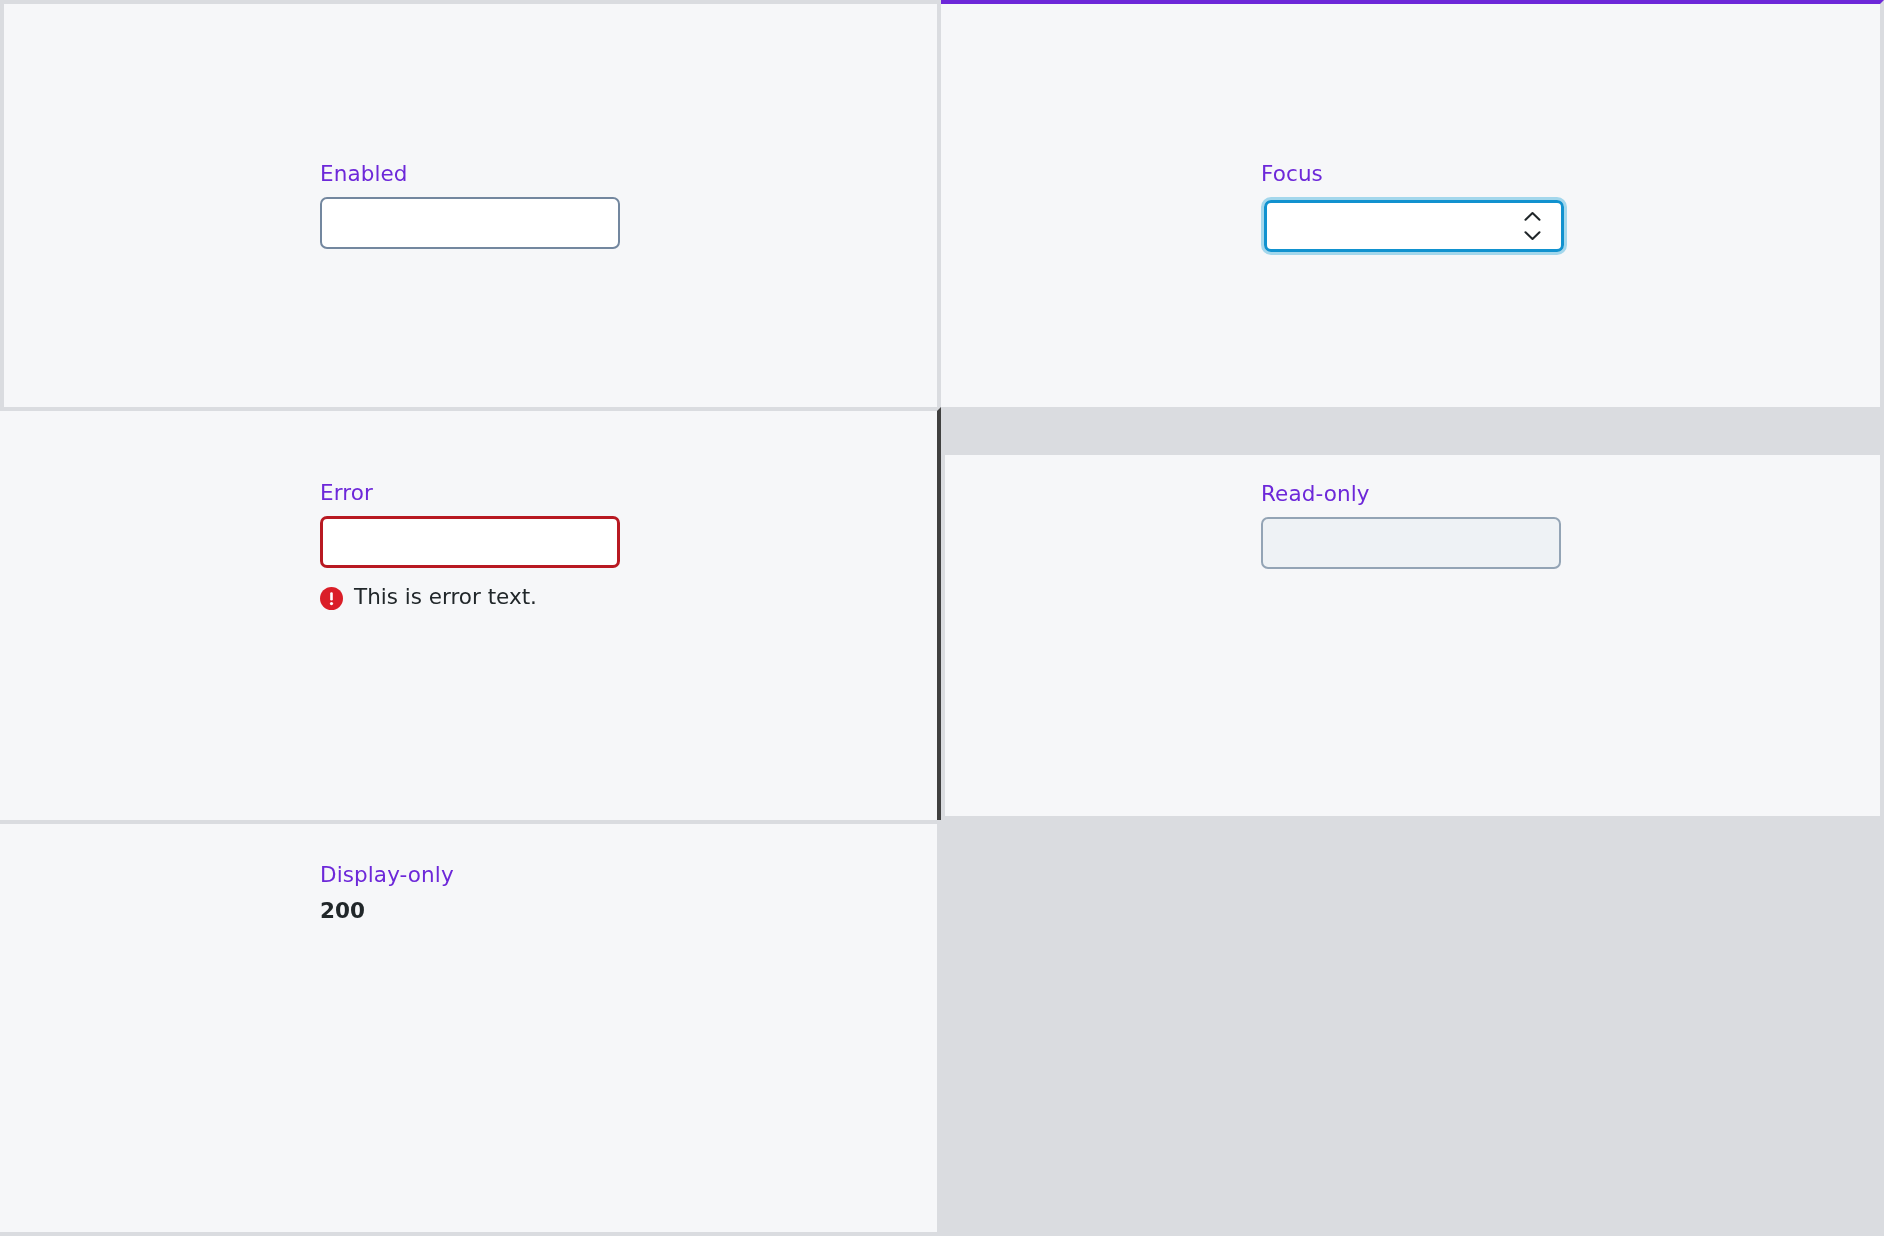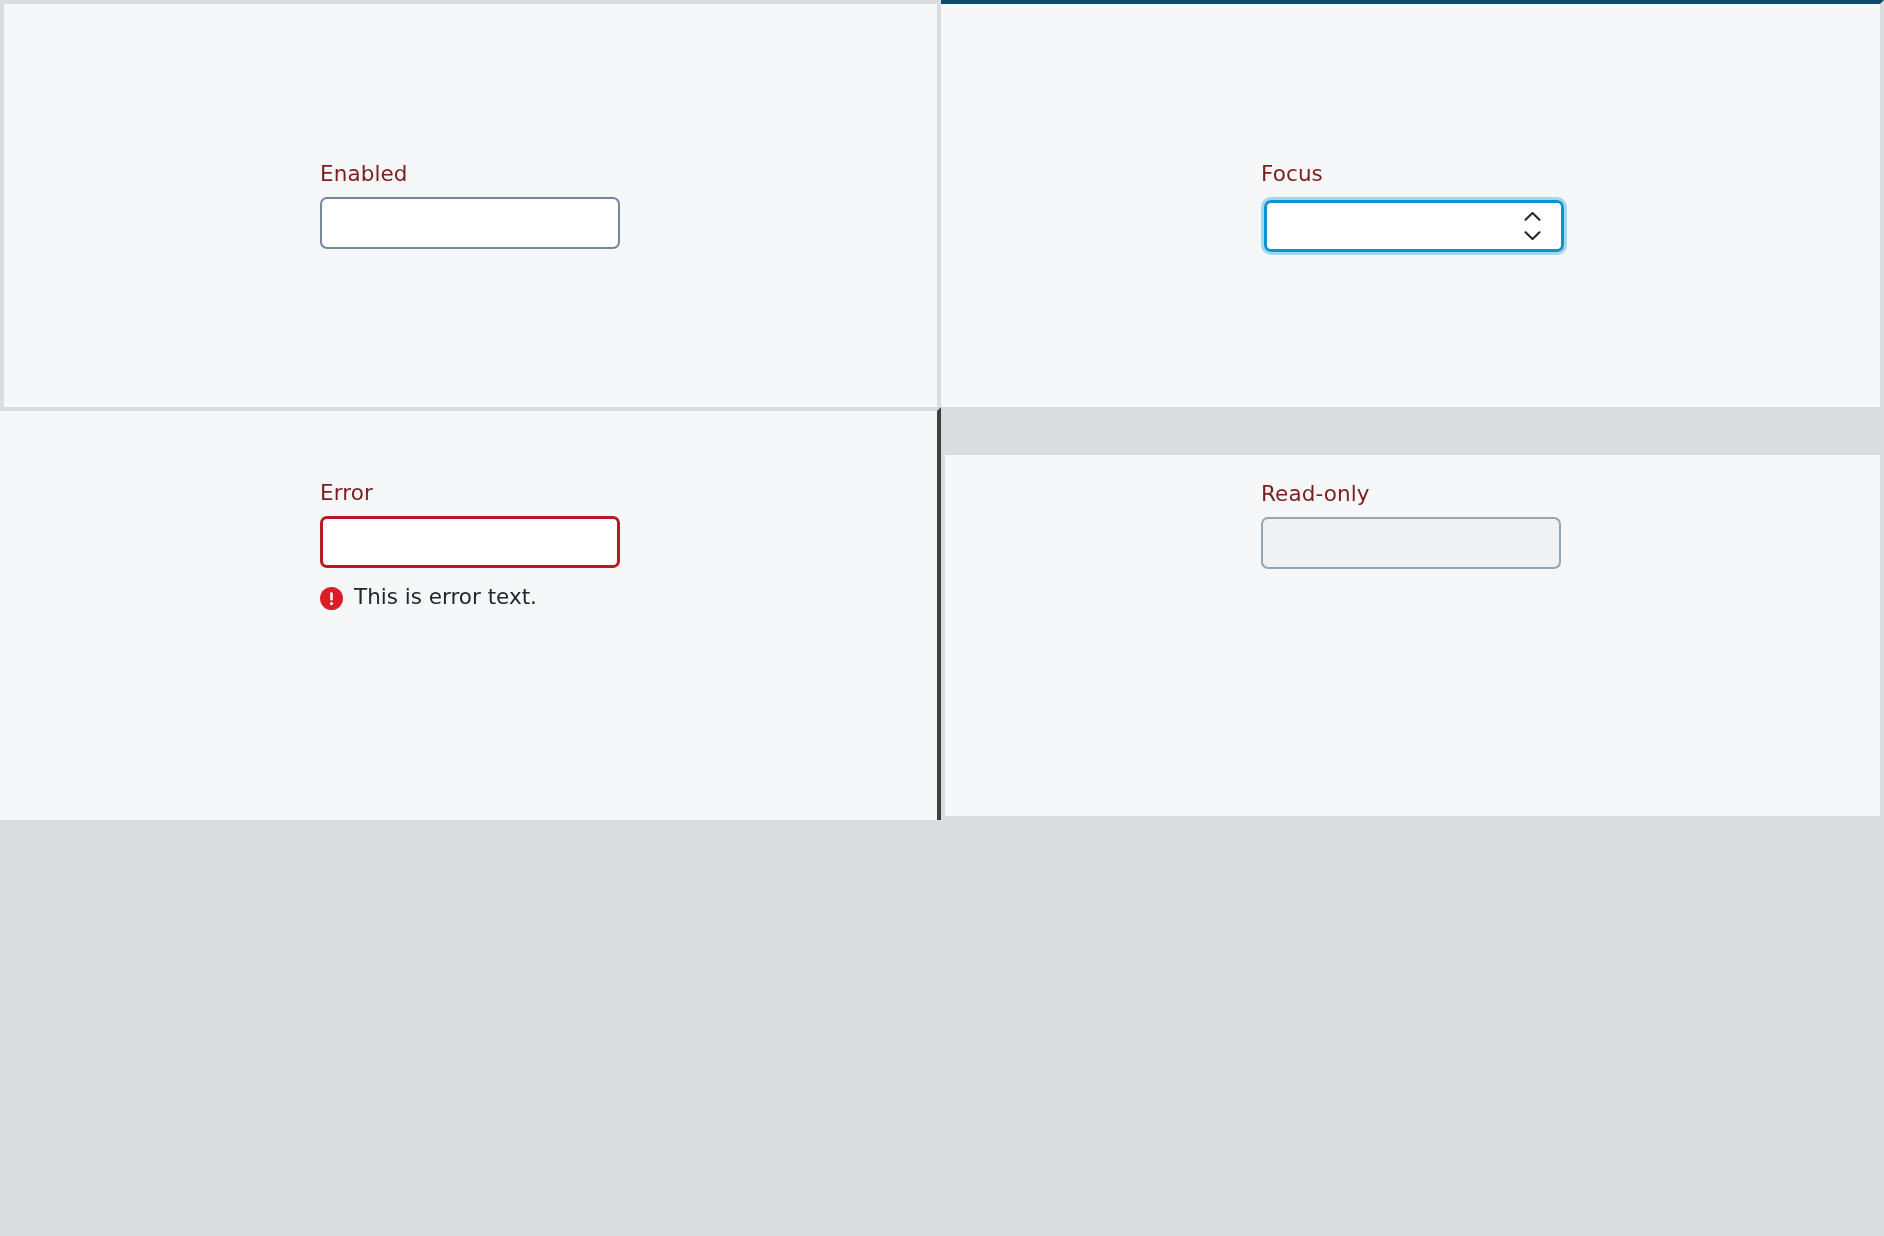--- a/index.html
+++ b/index.html
@@ -27,35 +27,35 @@
   }
 
   .cell {
     position: relative;
     background: #f6f7f9;
     box-sizing: border-box;
     overflow: hidden;
   }
   
   .cell.c-r0c0 { border-top: 4px solid #dadce0; border-left: 4px solid #dadce0; border-right: 4px solid #dadce0; }
-  .cell.c-r0c1 { border-top: 4px solid #0c4a6e; border-right: 4px solid #dadce0; }
+  .cell.c-r0c1 { border-top: 4px solid #6d28d9; border-right: 4px solid #dadce0; }
   .cell.c-r1c0 { border-top: 4px solid #dadce0; border-left: 4px solid #dadce0; border-right: 4px solid #dadce0; }
   .cell.c-r1c1 { border-top: 4px solid #dadce0; border-right: 4px solid #404040; }
   .cell.c-r2c0 { border-top: 4px solid #dadce0; border-left: 4px solid #dadce0; border-right: 4px solid #dadce0; border-bottom: 4px solid #dadce0; margin-top: 44px;}
   .cell.c-r2c1 { border-top: 4px solid #dadce0; border-right: 4px solid #dadce0; border-bottom: 4px solid #dadce0;}
 
   .field-block {
     position: absolute;
     width: 300px;
   }
 
   .field-label {
     font-size: 21.5px;
     line-height: 1.3;
-    color: #7f1d1d;
+    color: #6d28d9;
     letter-spacing: 0.1px;
     margin-bottom: 9px;
     white-space: nowrap;
   }
   .field-label.muted {
     color: #a8b0b6;
   }
 
   .input-box {
     box-sizing: border-box;
@@ -198,14 +198,20 @@
     </div>
   </div>
 
   <div class="cell c-r2c0">
     <div class="field-block" style="left:316px; top:25px;">
       <div class="field-label">Read-only</div>
       <input class="input-box readonly" type="text" readonly="" value="" style="">
     </div>
   </div>
 
+  <div class="cell c-r2c1">
+    <div class="field-block" style="left:320px; top:37px;">
+      <div class="field-label">Display-only</div>
+      <div class="display-value">200</div>
+    </div>
+  </div>
 
 </div>
 
 </body></html>

